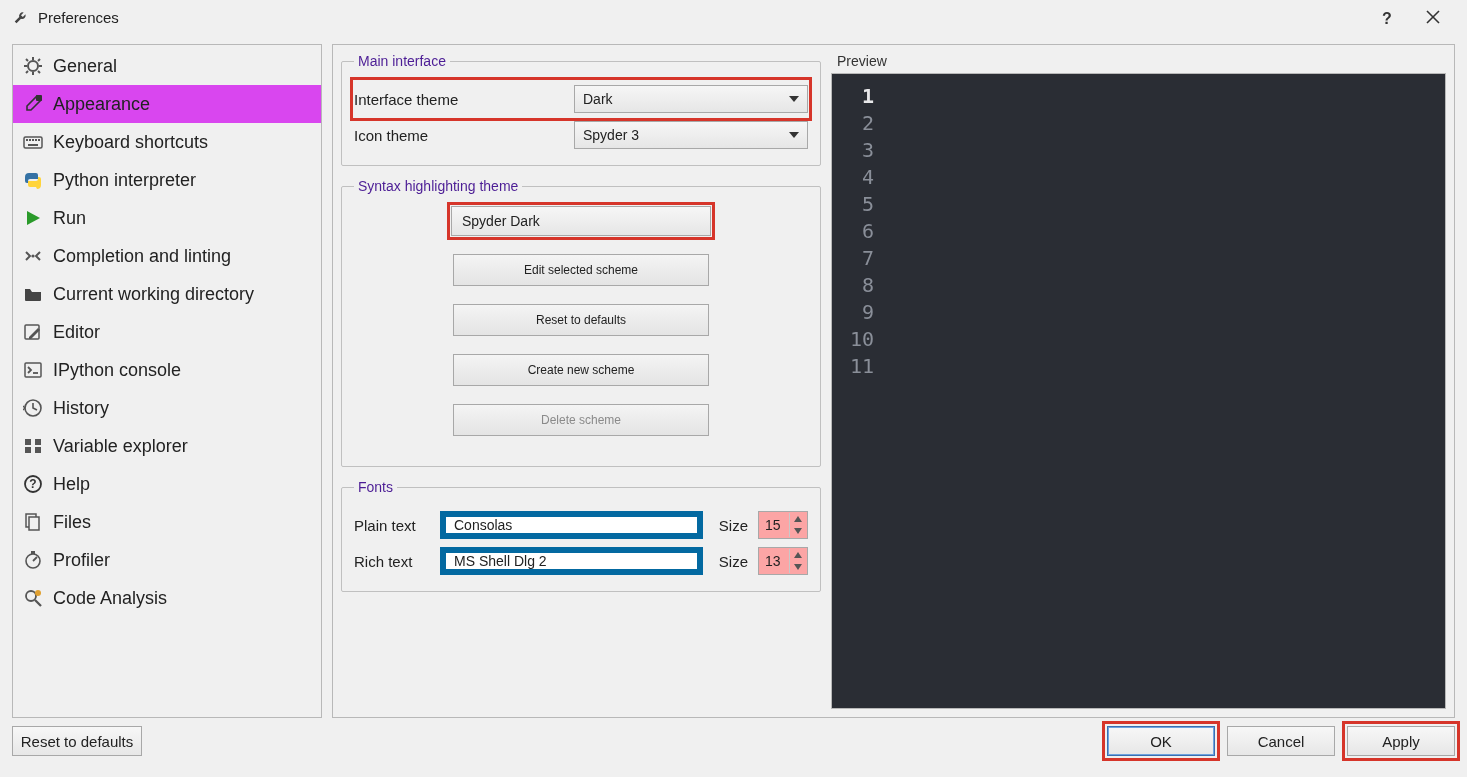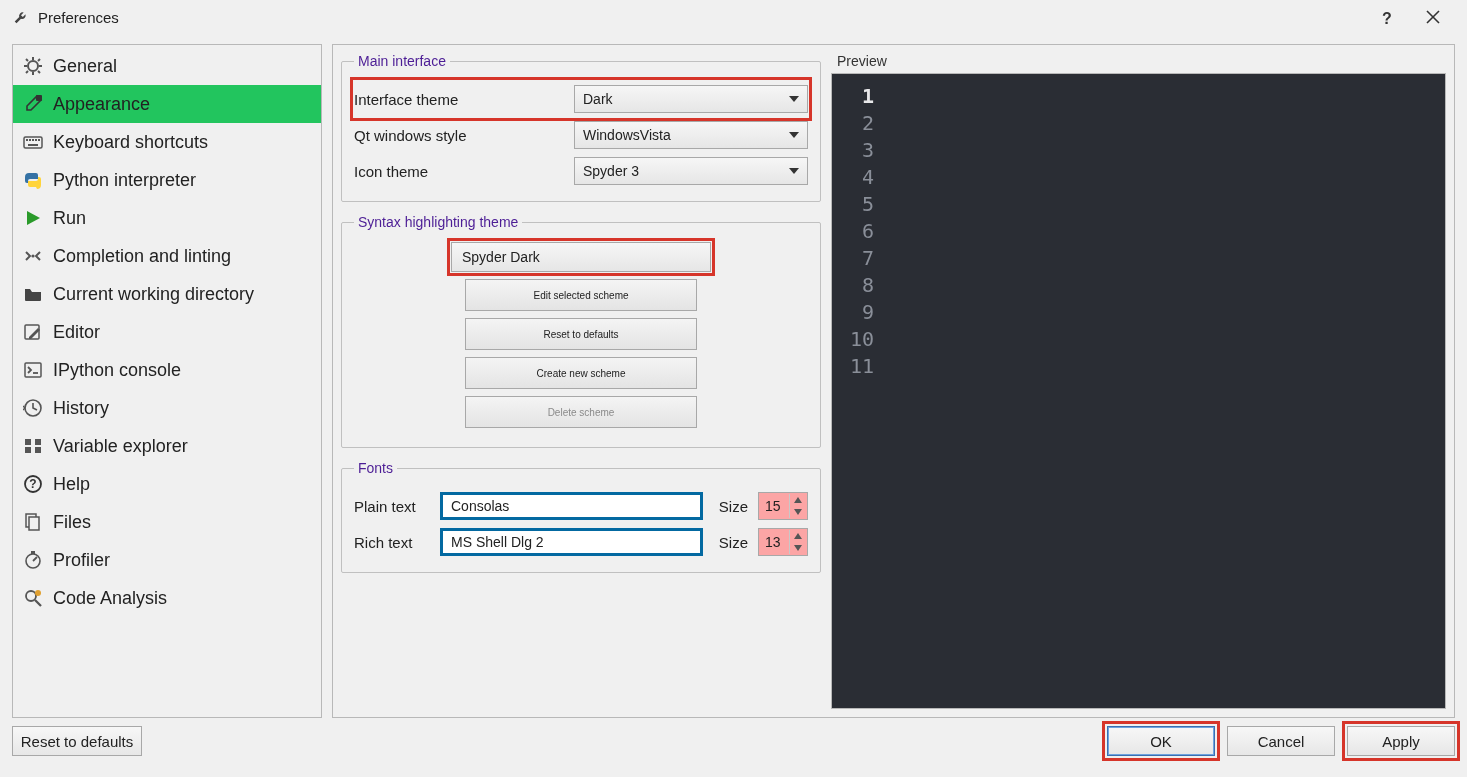--- a/index.html
+++ b/index.html
@@ -39,21 +39,21 @@
     padding: 2px 0;
   }
   .side-item {
     display: flex;
     align-items: center;
     height: 38px;
     padding: 0 10px;
     gap: 10px;
     cursor: default;
   }
-  .side-item.selected { background: #22c55e; }
+  .side-item.selected { background: #d946ef; }
   .side-item .sicon { width: 20px; height: 20px; display:flex; align-items:center; justify-content:center;}
   .side-item .slabel { font-size: 18px; }
   
   .content {
     flex: 1;
     display: flex;
     gap: 10px;
     border: 1px solid #b8b8b8;
     padding: 8px;
   }
@@ -93,31 +93,31 @@
     position: relative;
   }
   .combo .caret { position:absolute; right:8px; }
   .combo .caret svg { width:10px;height:10px; }
   .redbox { outline: 3px solid #d6352a; outline-offset: 1px; }
   .btn {
     height: 32px;
     border: 1px solid #a8a8a8;
     background: linear-gradient(#f4f4f4,#e4e4e4);
     display:flex; align-items:center; justify-content:center;
-    margin: 7px auto;
-    width: 232px;
-    font-size: 10px;
+    margin: 18px auto;
+    width: 256px;
+    font-size: 12px;
   }
   .btn.disabled { color: #8a8a8a; }
   .scheme-combo-wrap { display:flex; justify-content:center; margin-bottom:6px;}
   .scheme-combo { width: 260px; height: 30px; border:1px solid #a8a8a8; background:linear-gradient(#f6f6f6,#e6e6e6); display:flex; align-items:center; padding:0 10px; position:relative;}
   .scheme-combo .caret { position:absolute; right:8px;}
   .fonts-row { display:flex; align-items:center; gap:10px; height:36px;}
   .fonts-row .flbl { width:76px; font-size:15px;}
-  .fonts-row .fcombo { flex:1; height:28px; border:3px solid #0369a1; background:#fff; display:flex; align-items:center; padding:0 8px; position:relative;}
+  .fonts-row .fcombo { flex:1; height:28px; border:6px solid #0369a1; background:#fff; display:flex; align-items:center; padding:0 8px; position:relative;}
   .fonts-row .fcombo .caret{ position:absolute; right:6px;}
   .fonts-row .szlbl { font-size:15px; margin-left:6px;}
   .spin { width:50px; height:28px; border:1px solid #a8a8a8; background:#fca5a5; display:flex; align-items:center; position:relative;}
   .spin .val{ padding-left:6px; font-size:14px;}
   .spin .arrows{ position:absolute; right:2px; top:1px; bottom:1px; width:16px; display:flex; flex-direction:column;}
   .spin .arrows div{ flex:1; display:flex; align-items:center; justify-content:center; border-left:1px solid #c8c8c8;}
   .spin .arrows svg{ width:8px; height:6px;}
   
   .preview-legend { font-size:14px; margin:0 0 4px 6px; color:#333;}
   .preview-box {
@@ -412,29 +412,20 @@
         <div class="row redbox">
           <div class="lbl">Interface theme</div>
           <div class="combo">
             <span>Dark</span>
             <span class="caret"><svg viewBox="0 0 10 6">
                   <use href="#i-caret"></use>
                 </svg></span>
           </div>
         </div>
         <div class="row">
-          <div class="lbl">Qt windows style</div>
-          <div class="combo">
-            <span>WindowsVista</span>
-            <span class="caret"><svg viewBox="0 0 10 6">
-                  <use href="#i-caret"></use>
-                </svg></span>
-          </div>
-        </div>
-        <div class="row">
           <div class="lbl">Icon theme</div>
           <div class="combo">
             <span>Spyder 3</span>
             <span class="caret"><svg viewBox="0 0 10 6">
                   <use href="#i-caret"></use>
                 </svg></span>
           </div>
         </div>
       </fieldset>
 

